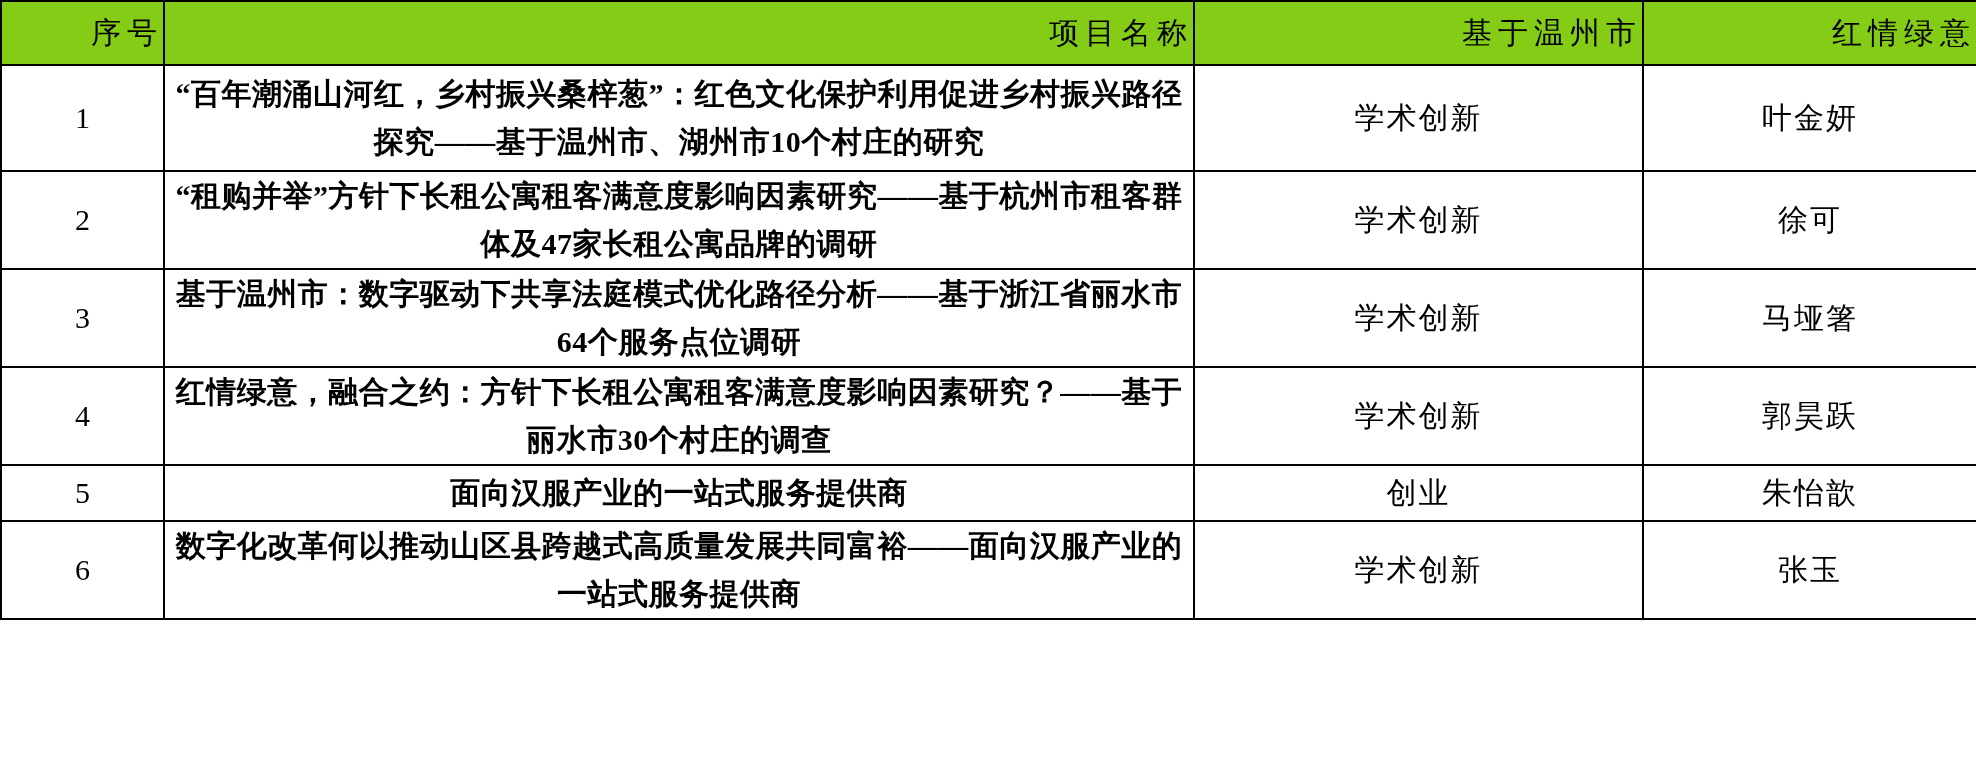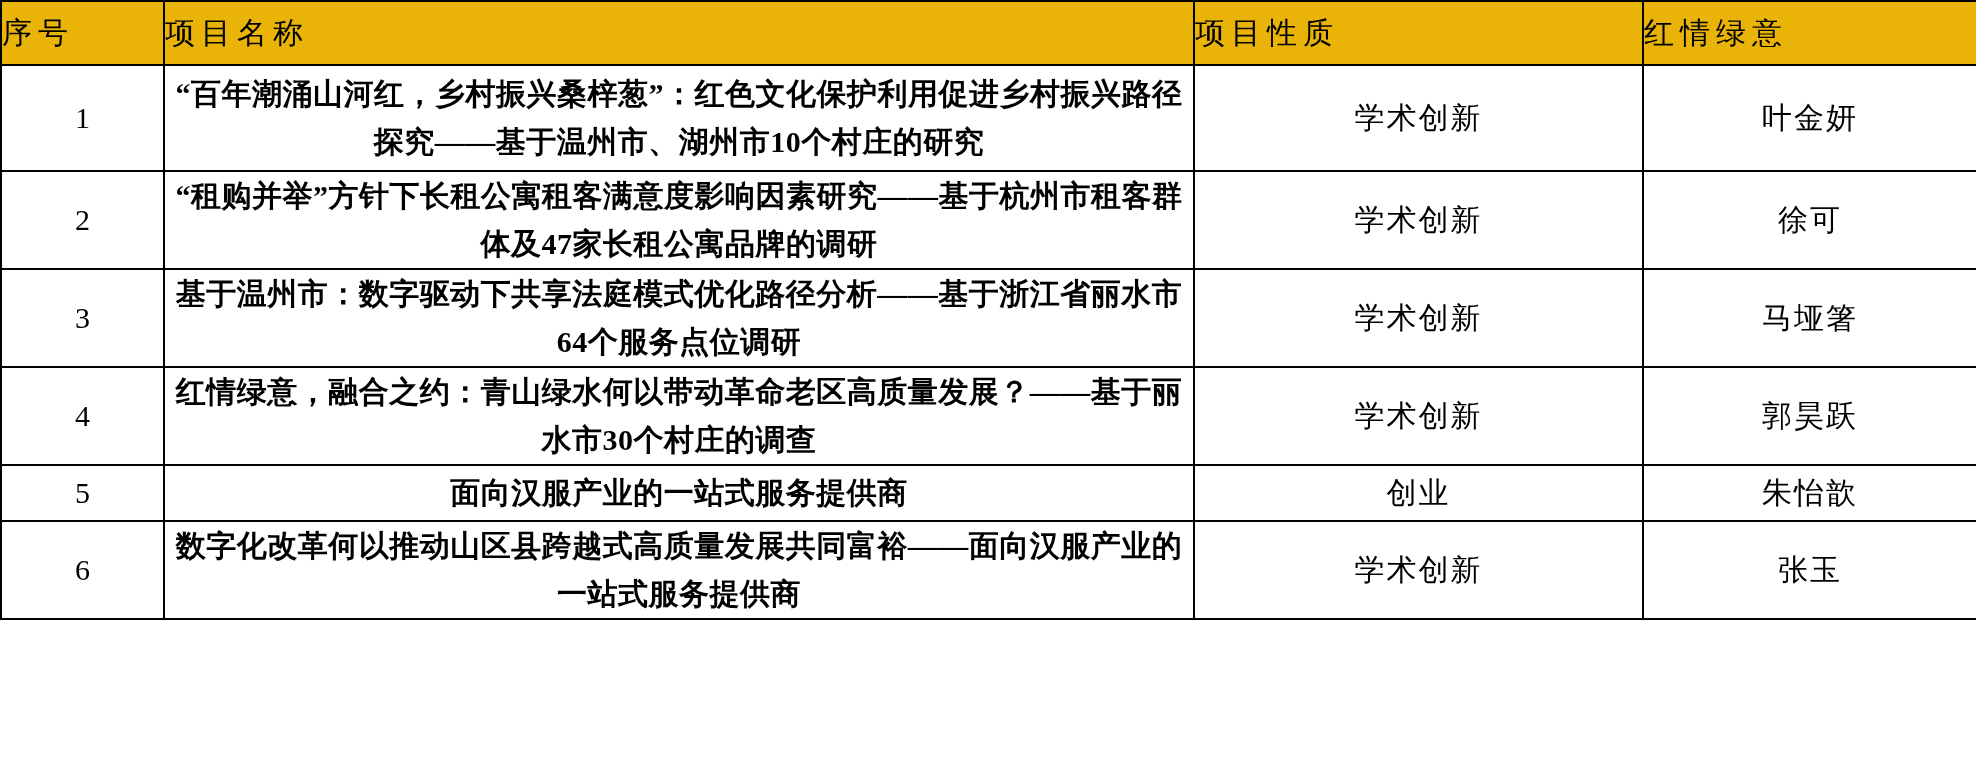--- a/index.html
+++ b/index.html
@@ -28,26 +28,26 @@
     vertical-align: middle;
     padding: 0;
   }
   
   col.c-index { width: 163px; }
   col.c-name  { width: 1030px; }
   col.c-type  { width: 449px; }
   col.c-lead  { width: 334px; }
 
   thead th {
-    background: #eab308;
+    background: #84cc16;
     height: 62px;
     font-size: 30px;
     font-weight: normal;
     letter-spacing: 6px;
-    text-align: left;
+    text-align: right;
   }
   thead th .hd {
     display: block;
     line-height: 62px;
   }
 
   td.idx {
     text-align: center;
     font-size: 30px;
     font-family: "Liberation Serif", "DejaVu Serif", serif;
@@ -91,21 +91,21 @@
     </colgroup>
     <thead>
       <tr>
         <th>
             <span class="hd">序号</span>
           </th>
         <th>
             <span class="hd">项目名称</span>
           </th>
         <th>
-            <span class="hd">项目性质</span>
+            <span class="hd">基于温州市</span>
           </th>
         <th>
             <span class="hd">红情绿意</span>
           </th>
       </tr>
     </thead>
     <tbody>
       <tr class="r1">
         <td class="idx">1</td>
         <td class="name">
@@ -126,21 +126,21 @@
         <td class="idx">3</td>
         <td class="name">
             <span class="txt">基于温州市：数字驱动下共享法庭模式优化路径分析——基于浙江省丽水市64个服务点位调研</span>
           </td>
         <td class="type">学术创新</td>
         <td class="lead">马垭箸</td>
       </tr>
       <tr class="r4">
         <td class="idx">4</td>
         <td class="name">
-            <span class="txt">红情绿意，融合之约：青山绿水何以带动革命老区高质量发展？——基于丽水市30个村庄的调查</span>
+            <span class="txt">红情绿意，融合之约：方针下长租公寓租客满意度影响因素研究？——基于丽水市30个村庄的调查</span>
           </td>
         <td class="type">学术创新</td>
         <td class="lead">郭昊跃</td>
       </tr>
       <tr class="r5">
         <td class="idx">5</td>
         <td class="name">
             <span class="txt">面向汉服产业的一站式服务提供商</span>
           </td>
         <td class="type">创业</td>

